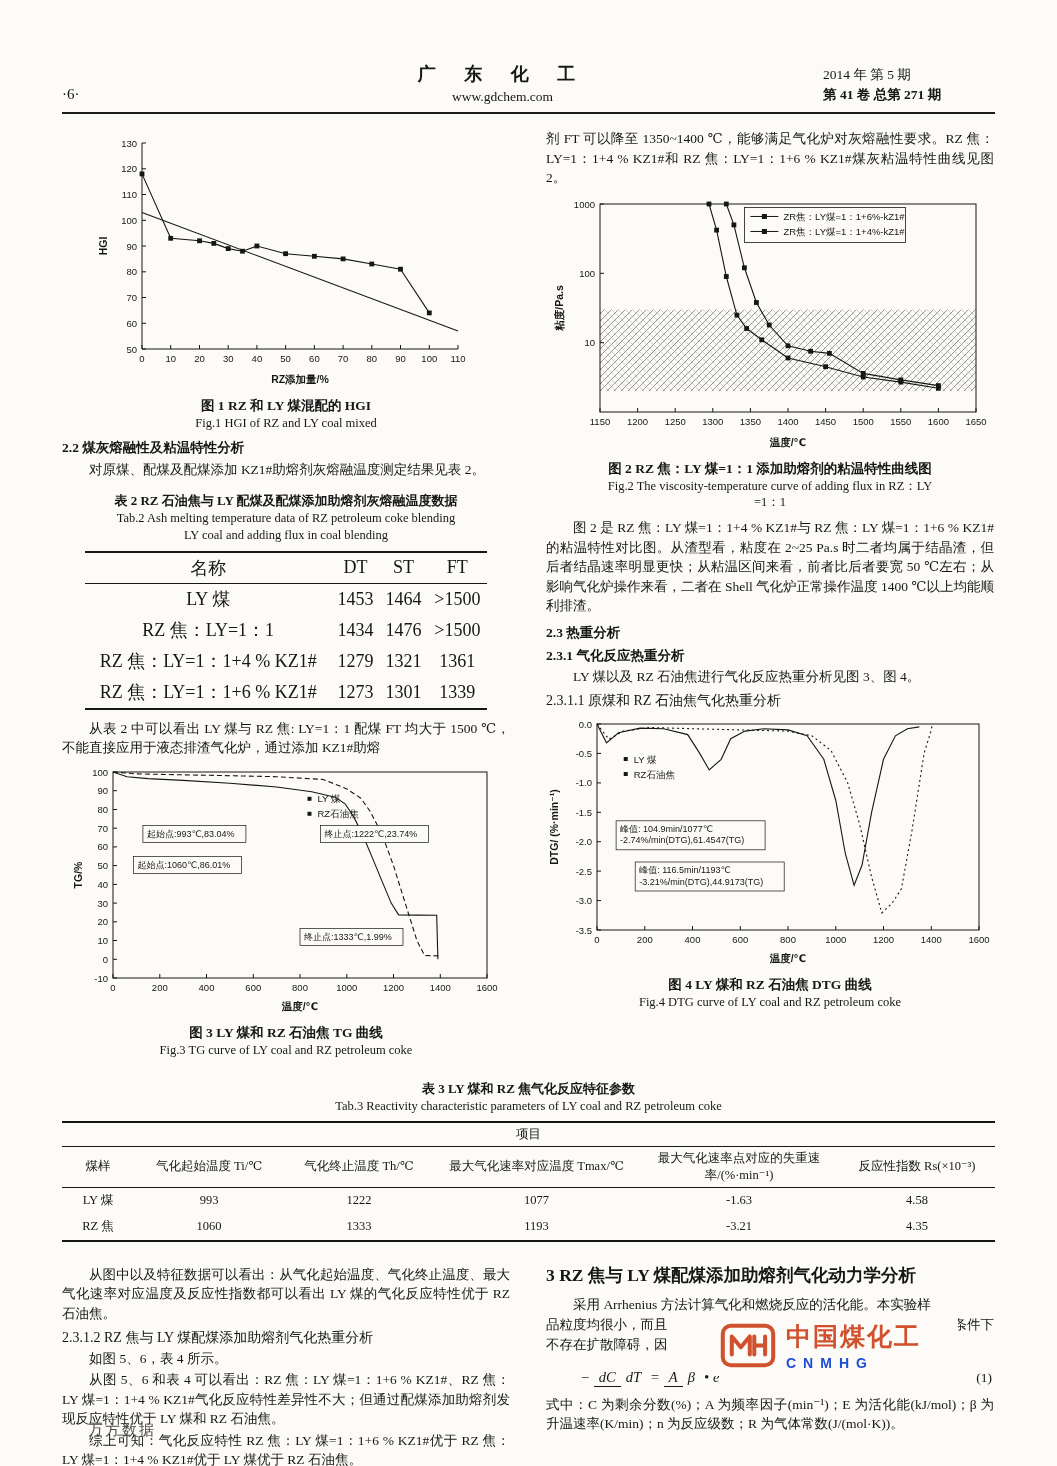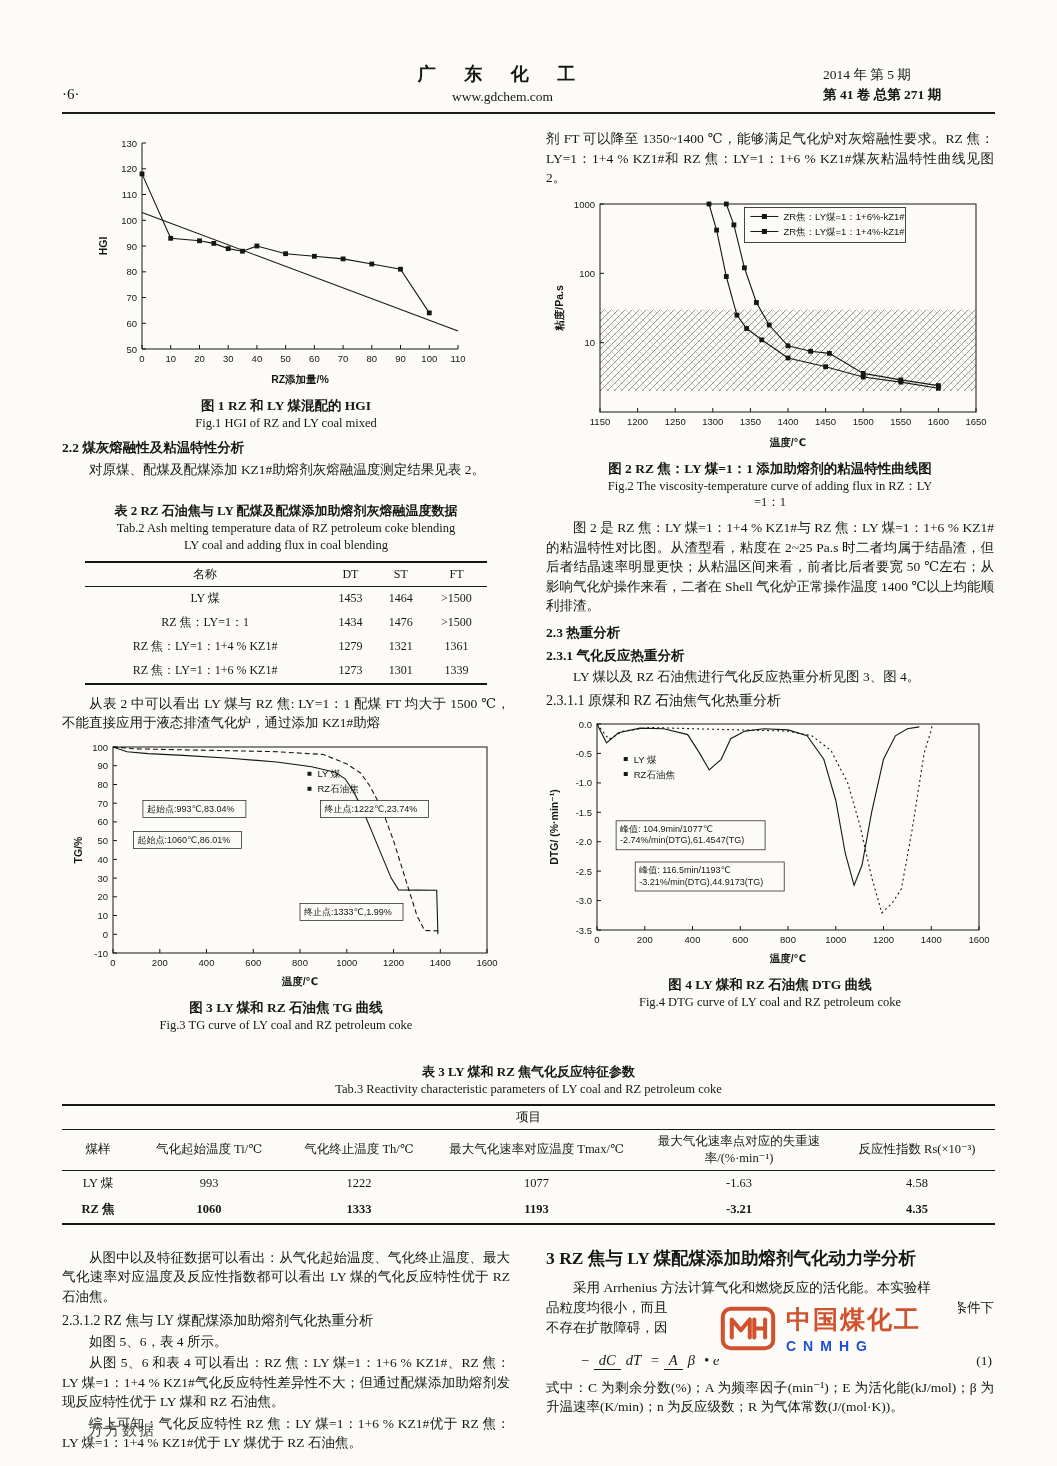--- a/index.html
+++ b/index.html
@@ -29,36 +29,36 @@
   .h-sub-bold { font-size:13.5px; font-weight:bold; margin:5px 0 2px; }
   .h-sub { font-size:14px; margin:5px 0 2px; }
   .h-main { font-size:17.5px; font-weight:bold; line-height:1.38; margin:0 0 8px; }
 
   .fig { margin:6px 0 8px; text-align:center; }
   .fig svg { display:inline-block; }
   .cap { margin-top:4px; }
   .cap-cn { font-size:13.5px; font-weight:bold; }
   .cap-en { font-size:12.5px; line-height:1.3; }
 
-  .tbl-title { font-size:13px; font-weight:bold; text-align:center; margin-top:22px; }
+  .tbl-title { font-size:13px; font-weight:bold; text-align:center; margin-top:12px; }
   .tbl-title-en { font-size:12.5px; text-align:center; line-height:1.35; }
 
   table { border-collapse:collapse; }
-  .t2 { width:402px; font-size:12px; margin:7px auto 9px; }
+  .t2 { width:402px; font-size:18px; margin:7px auto 9px; }
   .t2 th { font-weight:normal; border-top:2.5px solid #161616; border-bottom:1px solid #161616; padding:3px 4px; text-align:center; }
   .t2 td { padding:3.5px 4px; text-align:center; }
   .t2 tbody tr:last-child td { border-bottom:2.5px solid #161616; }
 
   .t3-section { margin-top:14px; }
   .t3 { width:100%; font-size:12.5px; margin:6px auto 4px; }
   .t3 th { font-weight:normal; padding:3px 4px; text-align:center; }
   .t3 thead tr:first-child th { border-top:2.5px solid #161616; border-bottom:1px solid #161616; }
   .t3 thead tr:last-child th { border-bottom:1px solid #161616; }
   .t3 td { text-align:center; padding:4.5px 4px; }
-  .t3 tbody tr:last-child td { border-bottom:2.5px solid #161616;font-weight:bold; }
+  .t3 tbody tr:last-child td { border-bottom:2.5px solid #161616; }
 
   .bottom { margin-top:21px; }
 
   .frag-line { font-size:13.5px; line-height:1.5; display:flex; justify-content:space-between; }
 
   .equation { display:flex; align-items:center; font-size:14.5px; margin:14px 0 8px; }
   .eq-main { font-style:italic; margin-left:34px; display:inline-flex; align-items:center; gap:4px; }
   .frac { display:inline-flex; flex-direction:row; text-align:center; vertical-align:middle; }
   .fnum { display:block; border-bottom:1px solid #161616; padding:0 5px; line-height:1.15; }
   .fden { display:block; padding:0 5px; line-height:1.15; }

